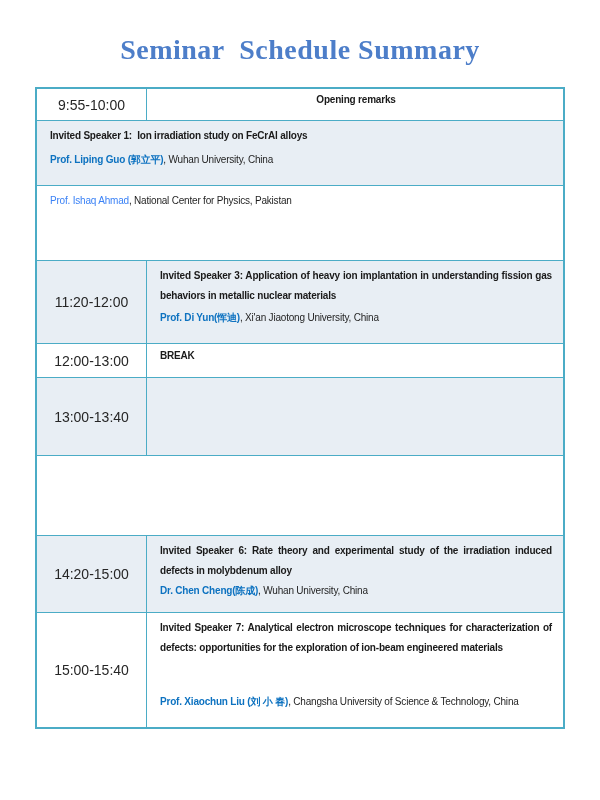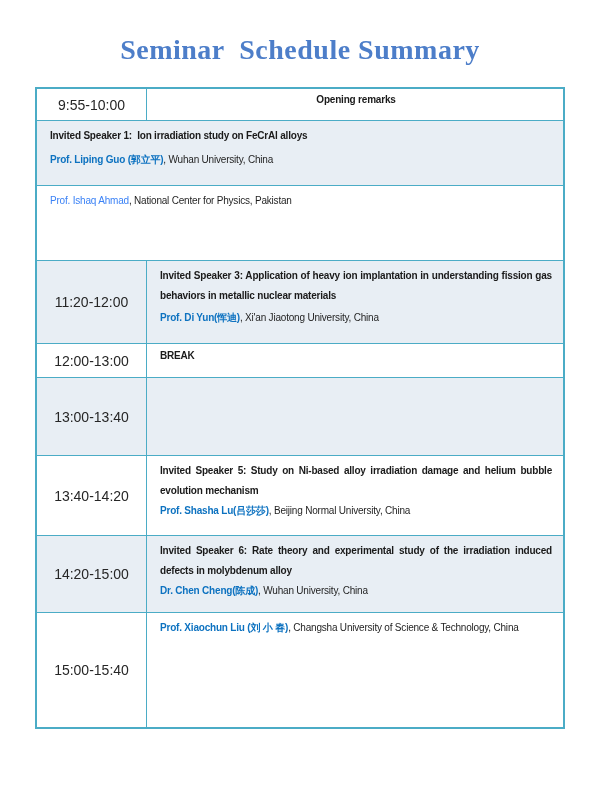--- a/index.html
+++ b/index.html
@@ -127,42 +127,36 @@
       </div>
     </div>
 
     <div class="row band" style="height:77px">
       <div class="time-cell">
         <span>13:00-13:40</span>
       </div>
     </div>
 
     <div class="row" style="height:79px">
-      <div class="time-cell">
-        <span>13:40-14:20</span>
-      </div>
-      <div class="content-cell">
-        <p class="title">Invited Speaker 5: Study on Ni-based alloy irradiation damage and helium bubble evolution mechanism</p>
-        <p class="speaker"><span class="name">Prof. Shasha Lu(吕莎莎)</span><span class="affil">, Beijing Normal University, China</span></p>
-      </div>
     </div>
 
     <div class="row band" style="height:76px">
       <div class="time-cell">
         <span>14:20-15:00</span>
       </div>
       <div class="content-cell">
         <p class="title">Invited Speaker 6: Rate theory and experimental study of the irradiation induced defects in molybdenum alloy</p>
         <p class="speaker"><span class="name">Dr. Chen Cheng(陈成)</span><span class="affil">, Wuhan University, China</span></p>
       </div>
     </div>
 
     <div class="row" style="height:114px">
       <div class="time-cell">
         <span>15:00-15:40</span>
       </div>
       <div class="content-cell">
+        <p class="title">Invited Speaker 7: Analytical electron microscope techniques for characterization of defects: opportunities for the exploration of ion-beam engineered materials</p>
         <p class="speaker"><span class="name">Prof. Xiaochun Liu (刘 小 春)</span><span class="affil">, Changsha University of Science &amp; Technology, China</span></p>
       </div>
     </div>
 
   </div>
 </div>
 
 </body></html>

